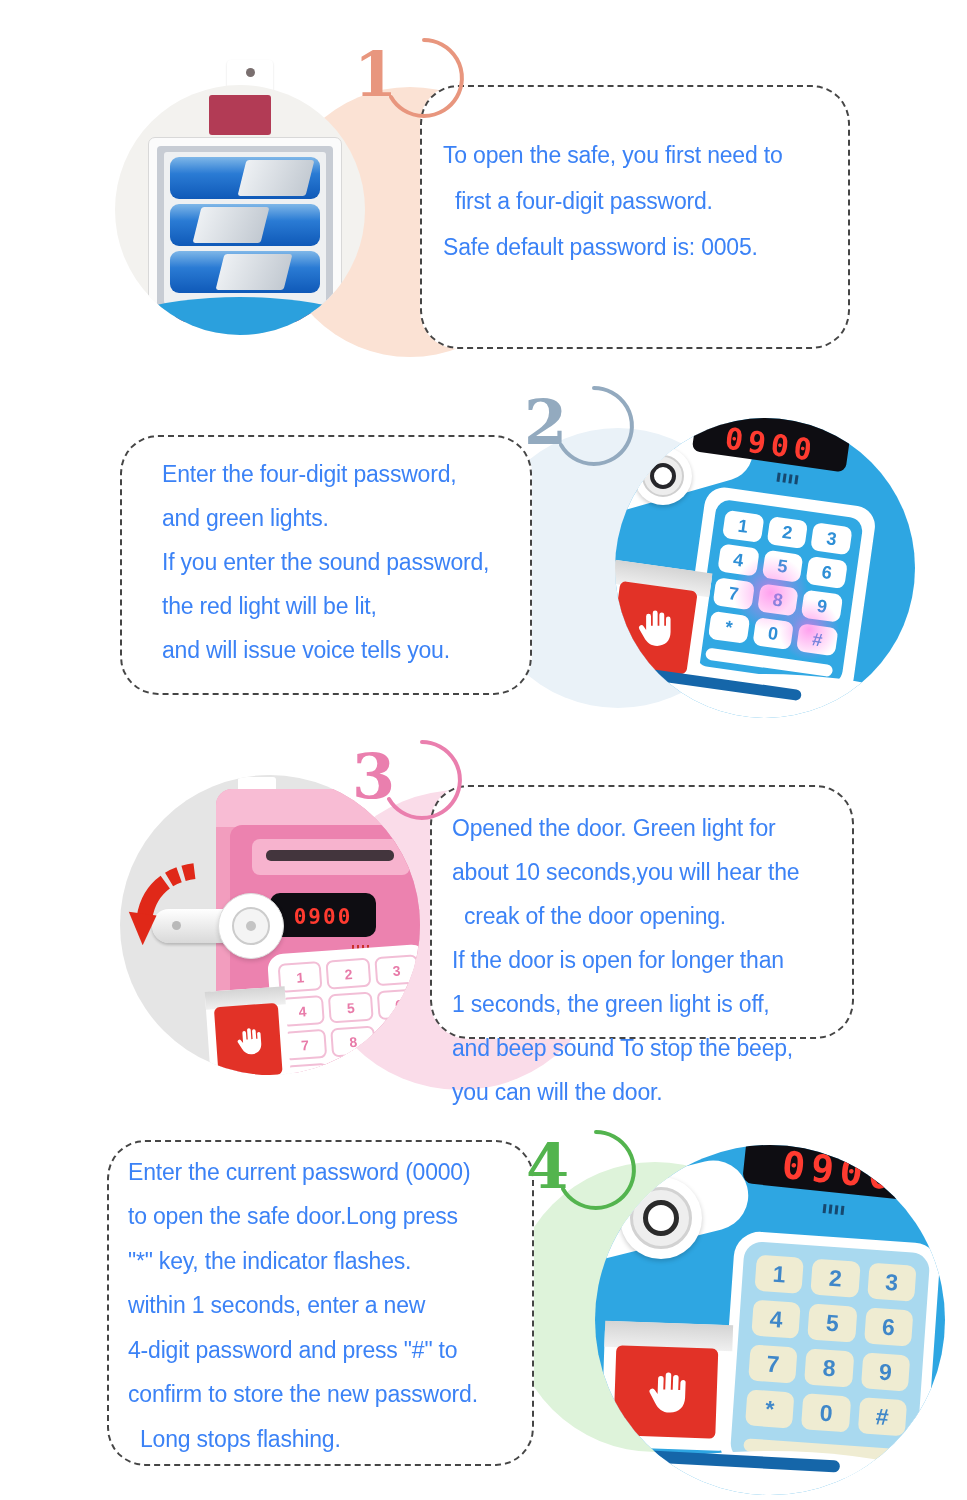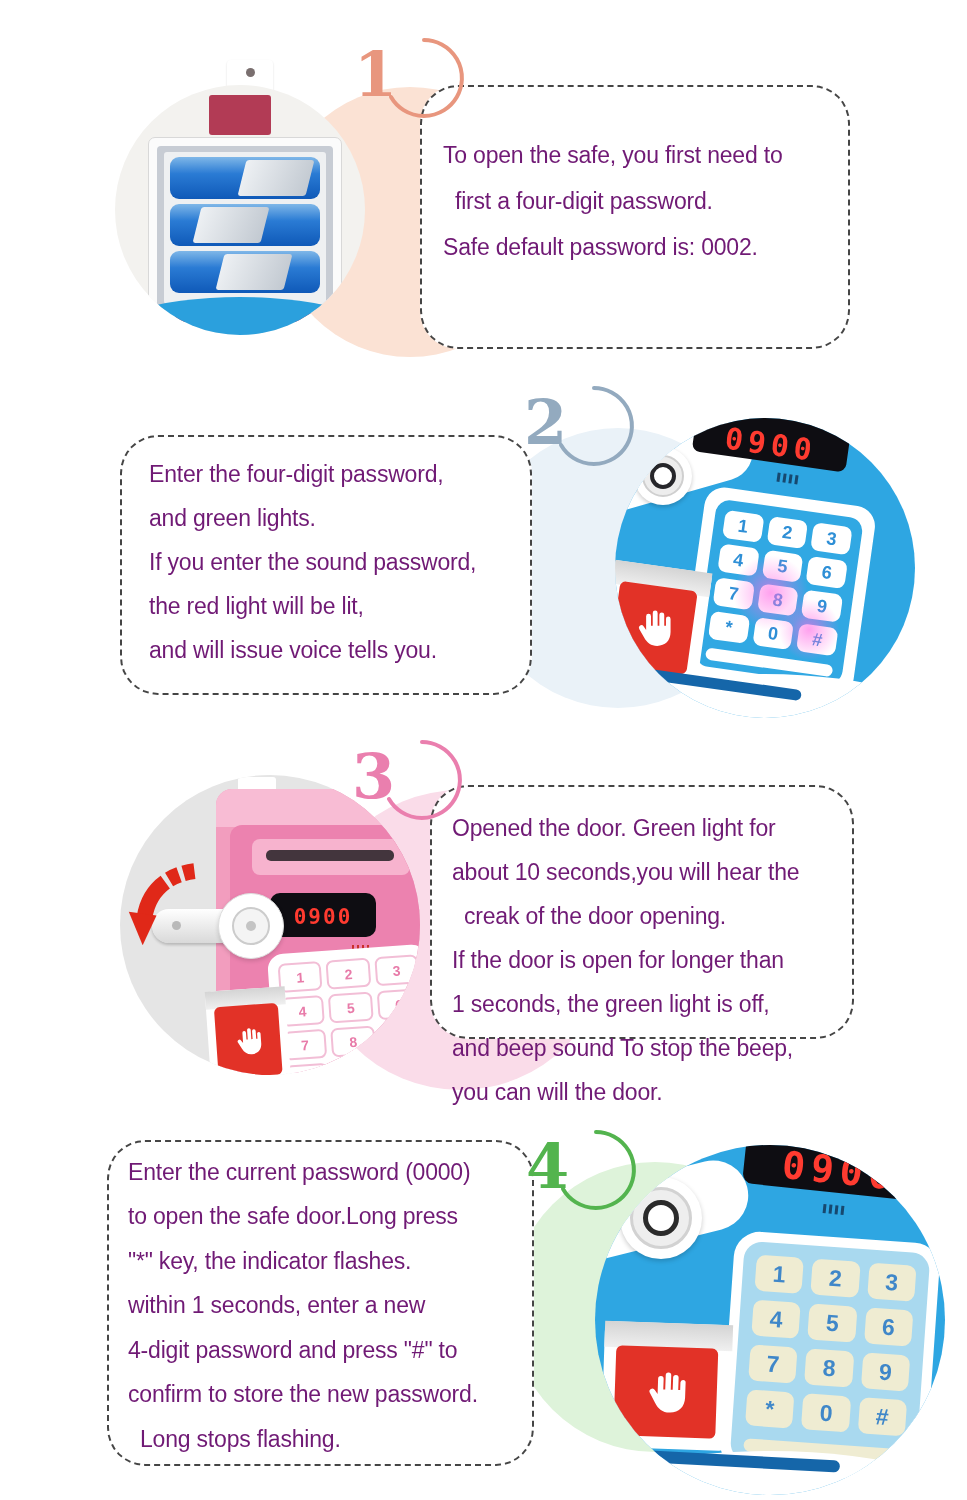--- a/index.html
+++ b/index.html
@@ -5,21 +5,21 @@
   html,body{margin:0;padding:0;background:#fff;}
   .page{position:relative;width:967px;height:1500px;background:#fff;overflow:hidden;
         font-family:"Liberation Sans",sans-serif;}
   .abs{position:absolute;}
   .round{border-radius:50%;}
 
   
   .dashed-box{position:absolute;background:#fff;border:2.5px dashed #454545;border-radius:38px;}
 
   
-  .step-text{position:absolute;color:#701a75;font-size:23px;}
+  .step-text{position:absolute;color:#3b82f6;font-size:23px;}
   .ln{height:44px;display:flex;align-items:center;white-space:nowrap;letter-spacing:-0.2px;}
   .lh46 .ln{height:46px;}
   .lh445 .ln{height:44.5px;}
   .ind{padding-left:12px;}
 
   
   .marker{position:absolute;width:118px;height:100px;}
   .marker svg{position:absolute;left:30px;top:0;}
   .marker .num{position:absolute;left:2px;top:8px;font-family:"DejaVu Serif",serif;
                font-weight:700;font-size:62px;line-height:1;}
@@ -84,21 +84,21 @@
 <body>
 
 <div class="page">
 
   <div class="abs round" style="left:275px;top:87px;width:270px;height:270px;background:#FBE2D4;"></div>
 
   <div class="dashed-box" style="left:420px;top:85px;width:426px;height:260px;"></div>
   <div class="step-text lh46" style="left:443px;top:132px;">
     <div class="ln">To open the safe, you first need to</div>
     <div class="ln ind">first a four-digit password.</div>
-    <div class="ln">Safe default password is: 0002.</div>
+    <div class="ln">Safe default password is: 0005.</div>
   </div>
 
   <div class="abs" style="left:113px;top:58px;width:260px;height:290px;">
     <div class="abs" style="left:114px;top:2px;width:46px;height:34px;background:#fff;border-radius:4px;box-shadow:0 1px 2px rgba(0,0,0,.15);">
       <div class="abs round" style="left:19px;top:8px;width:9px;height:9px;background:#7a6f6f;"></div>
     </div>
     <div class="photo" style="left:2px;top:27px;width:250px;height:250px;background:#F3F2EF;">
       <div class="abs" style="left:94px;top:10px;width:62px;height:40px;background:#B23B55;border-radius:3px;"></div>
       <div class="abs" style="left:33px;top:52px;width:192px;height:180px;background:#fbfbfb;border-radius:7px;border:1px solid #d8d8d8;">
         <div class="abs" style="left:8px;top:8px;right:8px;bottom:8px;background:#c7ccd4;border-radius:4px;">
@@ -124,21 +124,21 @@
   <div class="marker" style="left:352px;top:36px;">
     <svg width="84" height="84" viewBox="0 0 84 84">
       <path d="M 42 4 A 38 38 0 1 1 9 61" fill="none" stroke="#E8967E" stroke-width="4" stroke-linecap="round"></path>
     </svg>
     <div class="num c1">1</div>
   </div>
 
   <div class="abs round" style="left:478px;top:428px;width:280px;height:280px;background:#EAF2F8;"></div>
 
   <div class="dashed-box" style="left:120px;top:435px;width:408px;height:256px;"></div>
-  <div class="step-text" style="left:149px;top:452px;">
+  <div class="step-text" style="left:162px;top:452px;">
     <div class="ln">Enter the four-digit password,</div>
     <div class="ln">and green lights.</div>
     <div class="ln">If you enter the sound password,</div>
     <div class="ln">the red light will be lit,</div>
     <div class="ln">and will issue voice tells you.</div>
   </div>
 
   <div class="photo" style="left:615px;top:418px;width:300px;height:300px;background:#2EA6E2;">
     <div class="abs" style="left:-30px;top:20px;width:170px;height:58px;background:#fff;border-radius:30px;transform:rotate(-16deg);"></div>
     <div class="led" style="left:80px;top:-14px;width:155px;height:58px;border-radius:8px;transform:rotate(8deg);">

